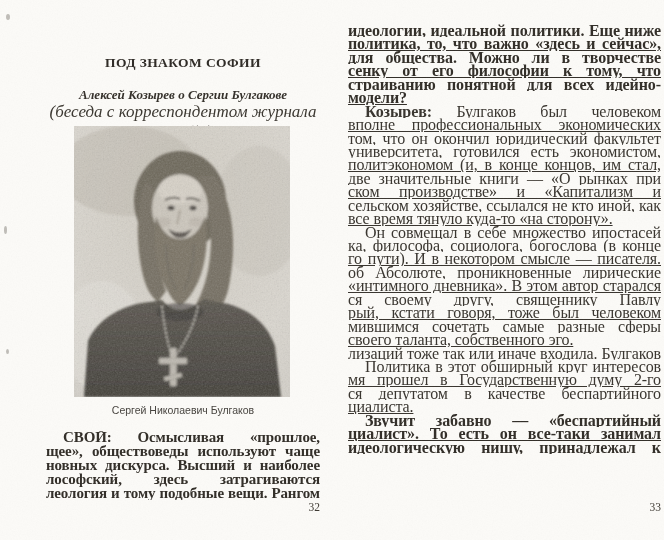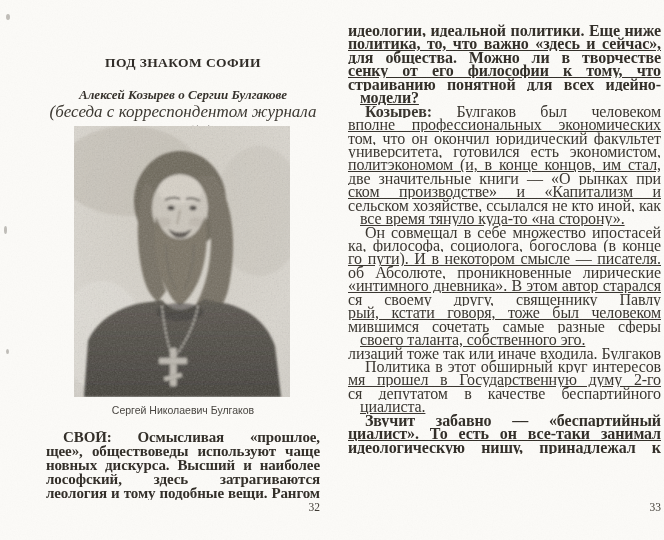--- a/index.html
+++ b/index.html
@@ -27,21 +27,21 @@
   .rp-body .tline{line-height:13.45px;height:13.45px;font-size:16px;text-decoration:underline;}
   
   .para{margin:0;}
   .para.bold{font-weight:bold;color:#312d27;}
   .lead{font-weight:bold;}
   .tline{
     text-align:justify;text-align-last:justify;
     overflow:hidden;white-space:normal;
     letter-spacing:-0.1px;
   }
-  .tline.endline{text-align-last:left;margin-left:12px;}
+  .tline.endline{text-align-last:left;}
   .tline.indent{text-indent:17px;}
   
   .speck{background:#8e8b83;border-radius:50%;opacity:.55;}
   .page-noise{left:0;top:0;pointer-events:none;opacity:.05;}
 </style>
 </head>
 <body>
 
 <div class="abs lp-block lp-title">ПОД ЗНАКОМ СОФИИ</div>
 <div class="abs lp-block lp-sub1">Алексей Козырев о Сергии Булгакове</div>

